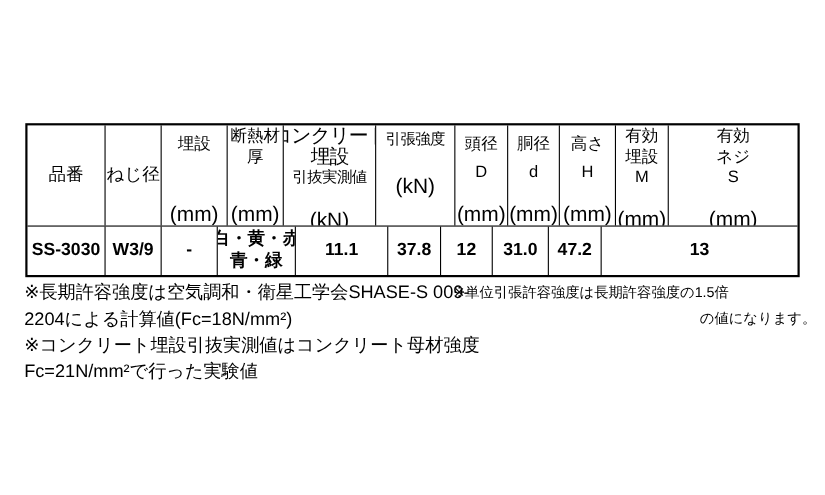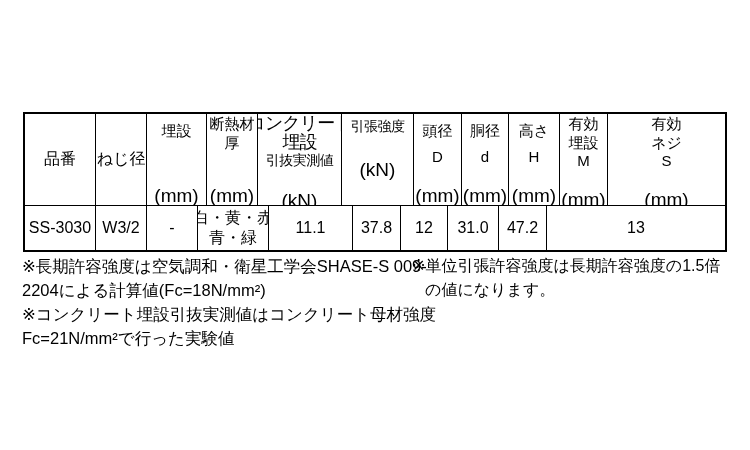--- a/index.html
+++ b/index.html
@@ -5,21 +5,21 @@
 <style>
   * { margin:0; padding:0; box-sizing:border-box; }
   html,body { background:#fff; }
   body { font-family:"Liberation Sans","DejaVu Sans",sans-serif; color:#000; }
   .stage { position:relative; width:750px; height:450px; background:#fff; overflow:hidden; }
 
   
   .tbl { position:absolute; left:23px; top:112px; width:704px; height:140px;
          border:2px solid #000; display:flex; flex-direction:column; background:#fff; }
   .hrow { display:flex; height:92px; border-bottom:1px solid #000; }
-  .drow { display:flex; flex:1; }
+  .drow { display:flex; flex:1;font-weight:bold; }
 
   .cell, .dcell { border-right:1px solid #000; flex:0 0 auto; overflow:hidden; }
   .cell:last-child, .dcell:last-child { border-right:none; flex:1 1 auto; }
 
   .c0{width:71px} .c1{width:51px} .c2{width:60px} .c3{width:51px}
   .c4{width:71px} .c5{width:84px} .c6{width:72px} .c7{width:48px}
   .c8{width:47px} .c9{width:51px} .c10{width:48px} .c11{width:46px}
 
   .cell { display:flex; flex-direction:column; }
   .cell.simple { justify-content:center; align-items:center; font-size:16px; }
@@ -33,22 +33,22 @@
   .zu { height:20px; display:flex; justify-content:center; align-items:flex-start;
         font-size:19px; white-space:nowrap;margin-top:20px; }
 
   .dcell { display:flex; flex-direction:column; justify-content:center;
            align-items:center; font-size:16px; line-height:20px; white-space:nowrap; }
 
   
   .notes-left  { position:absolute; left:22px;  top:254px; width:392px;
                  font-size:16.5px; line-height:24px; white-space:nowrap; }
   .notes-right { position:absolute; left:412px; top:254px; width:330px;
-                 font-size:16px; line-height:24px; white-space:nowrap; }
-  .notes-right .cont { padding-left:13px; }
+                 font-size:13px; line-height:24px; white-space:nowrap; }
+  .notes-right .cont { padding-left:13px;text-align:right; }
 </style>
 </head>
 <body>
 
 <div class="stage">
 
   <div class="tbl">
 
     <div class="hrow">
       <div class="cell c0 simple">
@@ -118,21 +118,21 @@
           <span>有効</span>
           <span>ネジ</span>
         </div>
         <div class="zs">S</div>
         <div class="zu">(mm)</div>
       </div>
     </div>
 
     <div class="drow">
       <div class="dcell c0">SS-3030</div>
-      <div class="dcell c1">W3/2</div>
+      <div class="dcell c1">W3/9</div>
       <div class="dcell c3">-</div>
       <div class="dcell c4">
         <div>白・黄・赤</div>
         <div>青・緑</div>
       </div>
       <div class="dcell c5">11.1</div>
       <div class="dcell c7">37.8</div>
       <div class="dcell c8">12</div>
       <div class="dcell c9">31.0</div>
       <div class="dcell c10">47.2</div>

